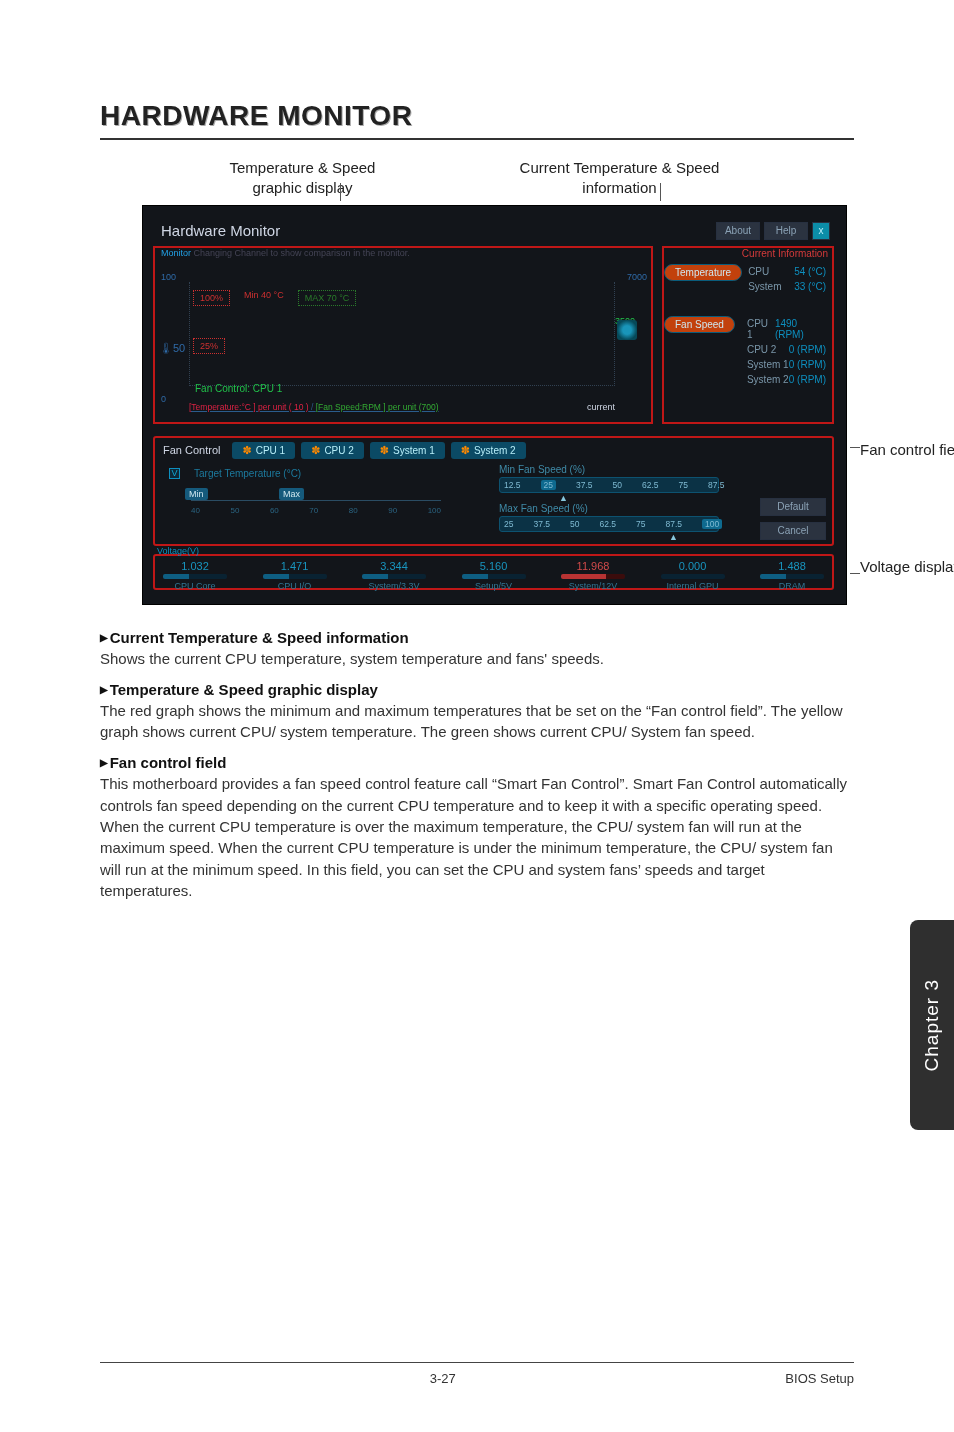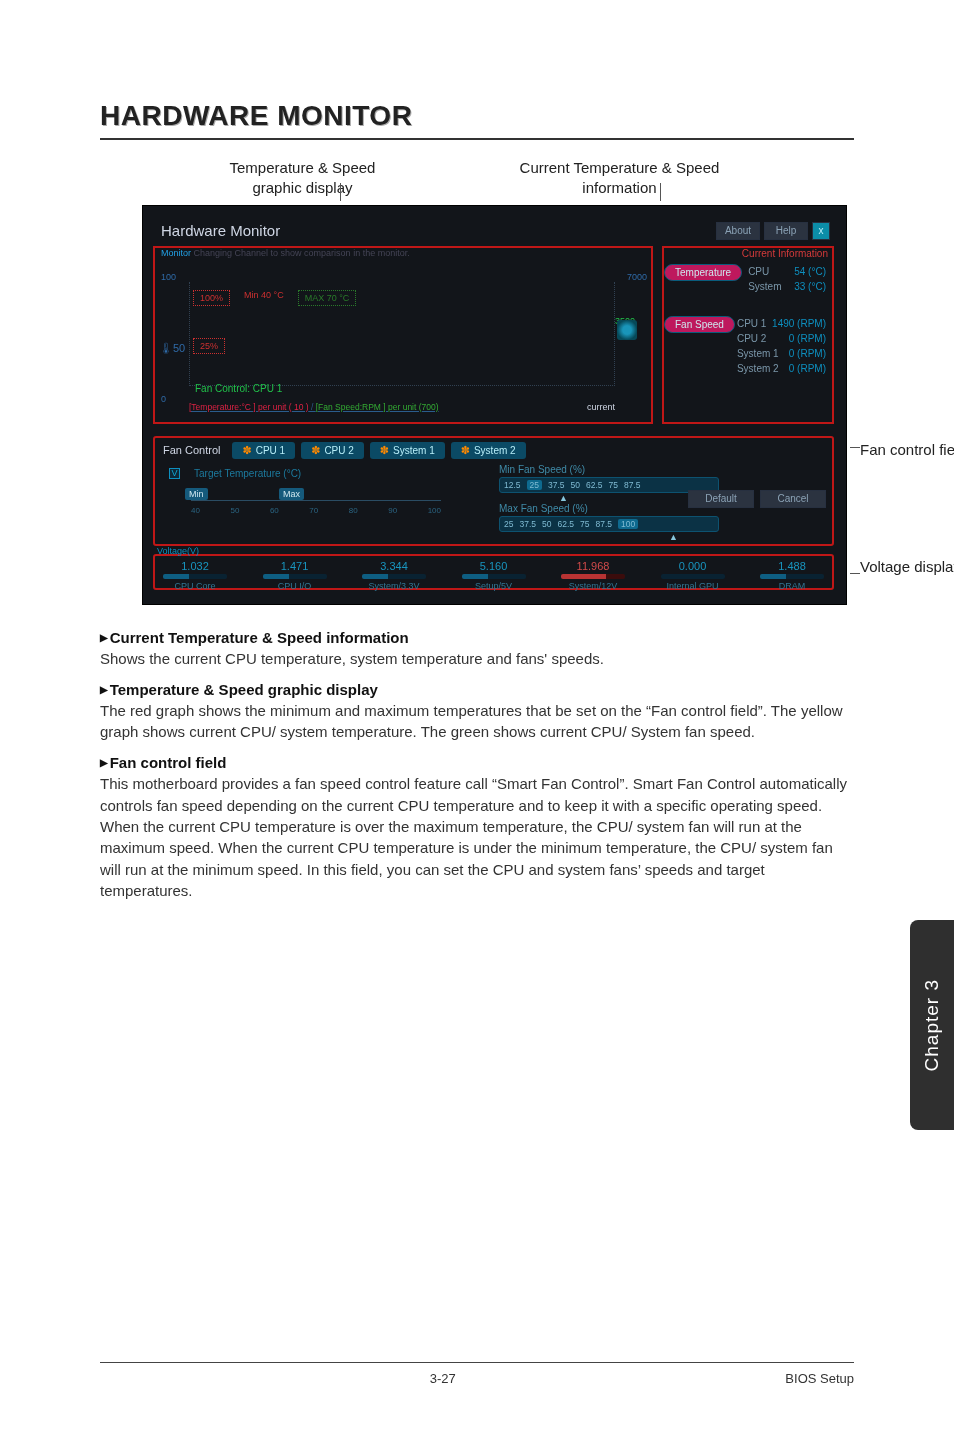--- a/index.html
+++ b/index.html
@@ -28,21 +28,21 @@
 .graph-footer .green { color: #3a3; }
 .graph-current { position: absolute; right: 22px; bottom: 0; color: #cfd6e4; font-size: 9px; }
 .graph-redlines { position: absolute; left: 26px; top: 18px; display: flex; gap: 14px; color: #cc3030; font-size: 9px; }
 .graph-redlines .box { border: 1px dotted #cc3030; padding: 2px 6px; }
 .graph-redlines .boxg { border: 1px dotted #2a7a2a; padding: 2px 6px; color: #2a7a2a; }
 .graph-fanicon { position: absolute; right: 0; top: 48px; width: 20px; height: 20px; background: radial-gradient(#1995b9 30%, #064959 70%); border-radius: 3px; }
 .graph-label-r { position: absolute; right: 2px; top: 44px; color: #21c24a; font-size: 9px; }
 
 .red-frame-right { position: absolute; top: 40px; right: 12px; width: 172px; height: 178px; border: 2px solid #c01717; }
 .info-header { position: absolute; top: 42px; right: 18px; width: 164px; display: flex; justify-content: flex-end; color: #d43a3a; font-size: 10px; }
-.pill { display: inline-flex; align-items: center; justify-content: center; background: #be185d; color: #cfe7ef; font-size: 10px; border: 1px solid #095c7c; border-radius: 10px; padding: 2px 10px; }
+.pill { display: inline-flex; align-items: center; justify-content: center; background: #c2410c; color: #cfe7ef; font-size: 10px; border: 1px solid #095c7c; border-radius: 10px; padding: 2px 10px; }
 .info-section { position: absolute; right: 18px; width: 164px; }
 .info-section.rows1 { top: 58px; }
 .info-section.rows2 { top: 110px; }
 .kv { display: flex; justify-content: space-between; color: #7a96a9; font-size: 10px; padding: 2px 2px 2px 0; }
 .kv .v { color: #0d8fbf; }
 
 .fan-frame { position: absolute; top: 230px; left: 10px; right: 12px; height: 110px; border: 2px solid #c01717; border-radius: 3px; }
 .fan-tabs { position: absolute; top: 4px; left: 8px; display: flex; align-items: center; gap: 6px; font-size: 11px; }
 .fan-tabs .lbl { color: #cfd6e4; margin-right: 6px; }
 .tab { display: inline-flex; align-items: center; gap: 4px; padding: 2px 10px; background: #0b4a65; color: #b7eef9; border-radius: 3px; font-size: 10px; }
@@ -50,25 +50,25 @@
 .tt-row { position: absolute; top: 30px; left: 14px; display: flex; align-items: center; gap: 14px; }
 .cb { width: 11px; height: 11px; border: 1px solid #0d8fbf; background: #0e2836; display: inline-flex; align-items: center; justify-content: center; color: #0fa6d4; font-size: 9px; }
 .tt-label { color: #1c7a9e; font-size: 10px; }
 .tt-slider { width: 250px; height: 22px; position: relative; margin-top: 2px; }
 .slider-track { position: absolute; top: 10px; left: 0; right: 0; height: 1px; background: #2a4c63; }
 .slider-ticks { display: flex; justify-content: space-between; position: absolute; top: 16px; left: 0; right: 0; color: #2a6380; font-size: 8px; }
 .slider-min { position: absolute; top: -2px; left: -6px; background: #155a7c; color: #cfe7ef; font-size: 9px; padding: 1px 4px; border-radius: 2px; }
 .slider-max { position: absolute; top: -2px; left: 88px; background: #155a7c; color: #cfe7ef; font-size: 9px; padding: 1px 4px; border-radius: 2px; }
 .fan-right { position: absolute; top: 26px; left: 344px; width: 220px; }
 .fan-right .cap { color: #3f8aa7; font-size: 10px; margin-bottom: 2px; }
-.sel-bar { display: flex; gap: 6px; align-items: center; background: #0b3245; border: 1px solid #0d5270; border-radius: 3px; padding: 2px 4px; }
+.sel-bar { display: flex; gap: 20px; align-items: center; background: #0b3245; border: 1px solid #0d5270; border-radius: 3px; padding: 2px 4px; }
 .sel-bar span { color: #7fbad2; font-size: 8.5px; }
 .hl { background: #0e6a8f; padding: 0 3px; border-radius: 2px; color: #d1f1fb; }
 .arrow-up { color: #88c6dc; font-size: 9px; margin-left: 60px; }
-.fan-btns { position: absolute; right: 6px; top: 52px; display: flex; gap: 6px; }
+.fan-btns { position: absolute; right: 6px; top: 60px; display: flex; flex-direction: column; gap: 6px; }
 .fan-btn { width: 66px; height: 18px; background: #2b3340; color: #8ba2b5; font-size: 10px; display: flex; align-items: center; justify-content: center; border: 1px solid #273040; }
 
 .volt-frame { position: absolute; top: 348px; left: 10px; right: 12px; height: 36px; border: 2px solid #c01717; border-radius: 3px; }
 .volt-top { position: absolute; top: -10px; left: 2px; color: #0d8fbf; font-size: 9px; }
 .volt-cols { display: flex; justify-content: space-between; padding: 4px 8px; }
 .vcol { display: flex; flex-direction: column; align-items: center; gap: 2px; min-width: 60px; }
 .vcol .num { color: #1895bf; font-size: 11px; }
 .vcol .num.sp { color: #d14a4a; }
 .vcol .bar { width: 64px; height: 5px; background: linear-gradient(90deg, #0e5e82 40%, #092232 40%); border-radius: 2px; }
 .vcol .bar.red { background: linear-gradient(90deg, #b83333 70%, #3b0c0c 70%); }
@@ -162,21 +162,21 @@
                 <span class="v">54 (°C)</span>
               </div>
             <div class="kv">
                 <span>System</span>
                 <span class="v">33 (°C)</span>
               </div>
           </div>
         </div>
       </div>
       <div class="info-section rows2">
-        <div style="display:flex;gap:2px;align-items:flex-start;">
+        <div style="display:flex;gap:12px;align-items:flex-start;">
           <span class="pill">Fan Speed</span>
           <div style="flex:1;">
             <div class="kv">
                 <span>CPU 1</span>
                 <span class="v">1490 (RPM)</span>
               </div>
             <div class="kv">
                 <span>CPU 2</span>
                 <span class="v">0 (RPM)</span>
               </div>

